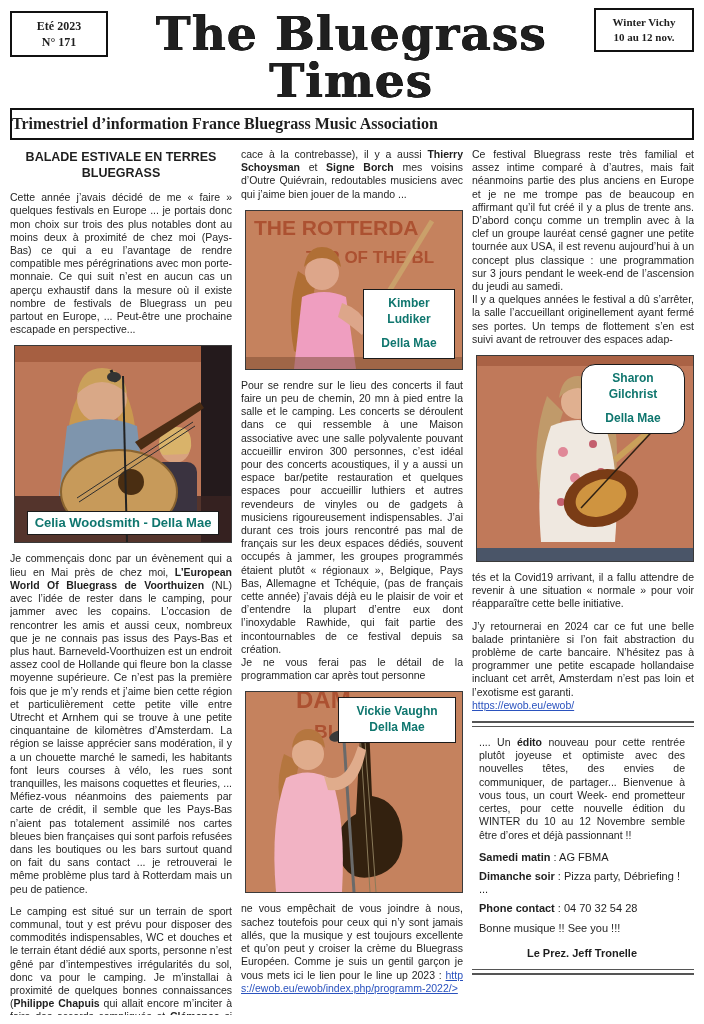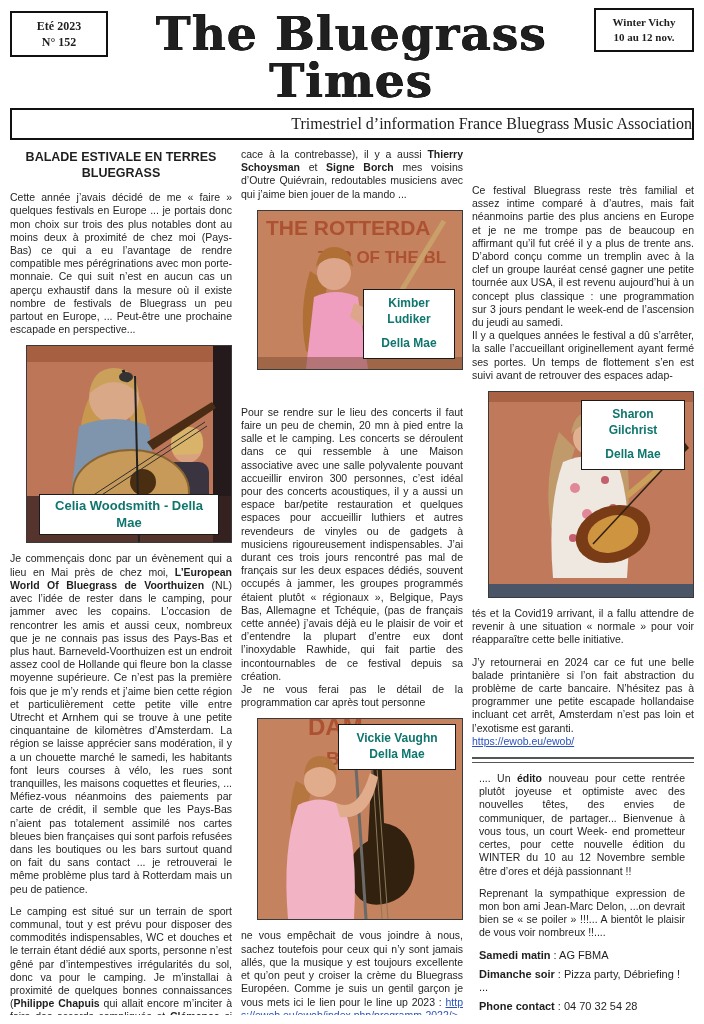--- a/index.html
+++ b/index.html
@@ -7,32 +7,32 @@
         font-family:"Liberation Sans",sans-serif;color:#1f1f1f;}
   
   #masthead{display:flex;align-items:flex-start;padding:8px 10px 0 10px;}
   .mast-box{border:2px solid #111;text-align:center;font-family:"Liberation Serif",serif;
             font-weight:bold;line-height:1.35;padding:5px 4px;}
   #issue-box{width:86px;font-size:12px;margin-top:3px;}
   #event-box{width:88px;font-size:11px;}
   #mast-title{flex:1;text-align:center;font-family:"DejaVu Serif",serif;font-weight:bold;
               font-size:47px;line-height:1.0;margin-top:2px;letter-spacing:1px;
               text-shadow:0.6px 0 #000, 0 0.4px #000;}
-  #banner{margin:4px 10px 6px 10px;border:2px solid #111;text-align:right;
-          font-family:"Liberation Serif",serif;font-weight:normal;font-size:16px;padding:5px 0;}
+  #banner{margin:4px 10px 6px 10px;border:2px solid #111;text-align:left;
+          font-family:"Liberation Serif",serif;font-weight:bold;font-size:16px;padding:5px 0;}
   
   #cols{display:flex;gap:9px;padding:2px 10px 0 10px;}
   .col{width:222px;overflow:hidden;height:930px;}
   .col h2{font-size:12.5px;text-align:center;margin:2px 0 10px 0;line-height:1.25;}
   .para{font-size:10.5px;line-height:13.2px;text-align:justify;margin:0 0 9px 0;}
-  .para.flush{margin-bottom:0;margin-top:36px;}
+  .para.flush{margin-bottom:0;}
   .b{font-weight:bold;}
   a.doclink{color:#2a52be;text-decoration:underline;word-break:break-all;}
   
-  .photo{position:relative;border:1px solid #3a3a3a;overflow:hidden;margin:0 0 9px 16px;
+  .photo{position:relative;border:1px solid #3a3a3a;overflow:hidden;margin:0 0 9px 4px;
          background:#c5825e;}
   .photo svg{display:block;}
   .caption{position:absolute;background:#fff;border:1px solid #1a1a1a;color:#0f766e;
            font-weight:bold;text-align:center;line-height:1.3;}
   .cap-bottom{left:12px;right:12px;bottom:7px;font-size:13px;padding:3px 6px;}
   .cap-block{font-size:12px;padding:6px 3px;}
   .cap-gap{margin-top:9px;}
   .backdrop-word{fill:#a8492a;font-family:"Liberation Sans",sans-serif;font-weight:bold;opacity:.85;}
   
   #edito{border:2px solid #555;padding:3px;margin:4px -8px 0 -10px;}
@@ -42,21 +42,21 @@
   #signature{text-align:center;font-weight:bold;font-size:11px;margin-top:12px;}
 </style>
 </head>
 <body>
 
 <div id="page">
 
   <div id="masthead">
     <div class="mast-box" id="issue-box">
       <div>Eté 2023</div>
-      <div>N° 152</div>
+      <div>N° 171</div>
     </div>
     <div id="mast-title">The Bluegrass Times</div>
     <div class="mast-box" id="event-box">
       <div>Winter Vichy</div>
       <div>10 au 12  nov.</div>
     </div>
   </div>
   <div id="banner">Trimestriel d’information France Bluegrass Music Association</div>
 
   <div id="cols">
@@ -181,34 +181,33 @@
           <circle cx="84" cy="146" r="4" fill="#c45f6e"></circle>
             <circle cx="112" cy="152" r="5" fill="#e08898"></circle>
 
           <line x1="138" y1="104" x2="188" y2="62" stroke="#caa05a" stroke-width="6"></line>
           <path d="M182 56 l12 -8 l6 8 l-10 10 Z" fill="#3a2410"></path>
           <ellipse cx="124" cy="142" rx="38" ry="28" fill="#7a3c16" transform="rotate(-18 124 142)"></ellipse>
           <ellipse cx="124" cy="142" rx="26" ry="18" fill="#cf9440" transform="rotate(-18 124 142)"></ellipse>
           <line x1="104" y1="152" x2="184" y2="66" stroke="#2e2013" stroke-width="1.5"></line>
           <rect x="0" y="192" width="220" height="13" fill="#4a5568"></rect>
         </svg>
-        <div class="caption cap-block" style="right:8px;top:8px;width:96px;">
+        <div class="caption cap-block" style="right:8px;top:8px;width:96px;border-radius:14px;">
           <div>Sharon</div>
           <div>Gilchrist</div>
           <div class="cap-gap">Della Mae</div>
         </div>
       </div>
 
       <p class="para">tés et la Covid19 arrivant, il a fallu attendre de revenir à une situation « normale » pour voir réapparaître cette belle initiative.</p>
       <p class="para"><span>J’y retournerai  en 2024 car ce fut une belle balade printanière si l’on fait abstraction du problème de carte bancaire. N’hésitez pas à programmer une petite escapade hollandaise incluant cet arrêt, Amsterdam n’est pas loin et l’exotisme est garanti.</span><br><a class="doclink" href="#">https://ewob.eu/ewob/</a></p>
 
       <div id="edito">
         <div id="edito-inner">
           <p class="para"><span>.... Un </span><span class="b">édito</span><span> nouveau pour cette rentrée plutôt joyeuse et optimiste avec des nouvelles têtes, des envies de communiquer, de partager... Bienvenue à vous tous, un court Week- end prometteur certes, pour cette nouvelle édition du WINTER du 10 au 12 Novembre semble être d’ores et déjà passionnant !!</span></p>
-          <p class="para">Reprenant la sympathique expression de mon bon ami Jean-Marc Delon, ...on devrait bien se « se poiler » !!!... A bientôt le plaisir de vous voir nombreux !!....</p>
           <p class="sched"><span class="b">Samedi matin</span><span> : AG FBMA</span></p>
           <p class="sched"><span class="b">Dimanche soir</span><span> : Pizza party, Débriefing ! ...</span></p>
           <p class="sched"><span class="b">Phone contact</span><span> : 04 70 32 54 28</span></p>
           <p class="sched">Bonne musique !! See you !!!</p>
           <div id="signature">Le Prez. Jeff Tronelle</div>
         </div>
       </div>
     </div>
 
   </div>

